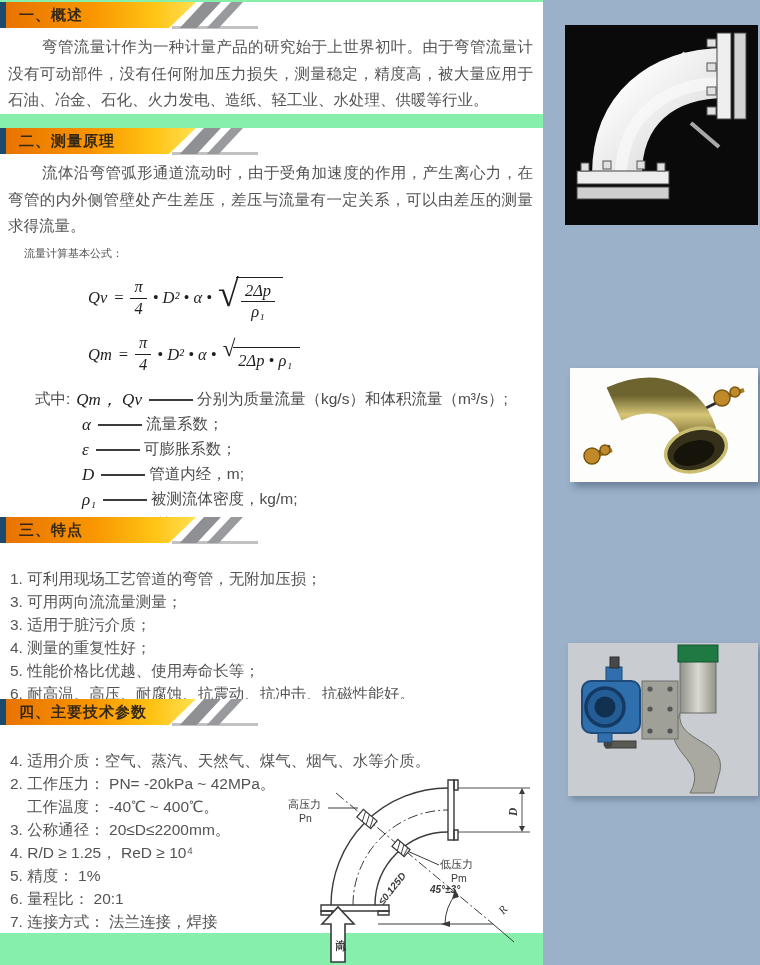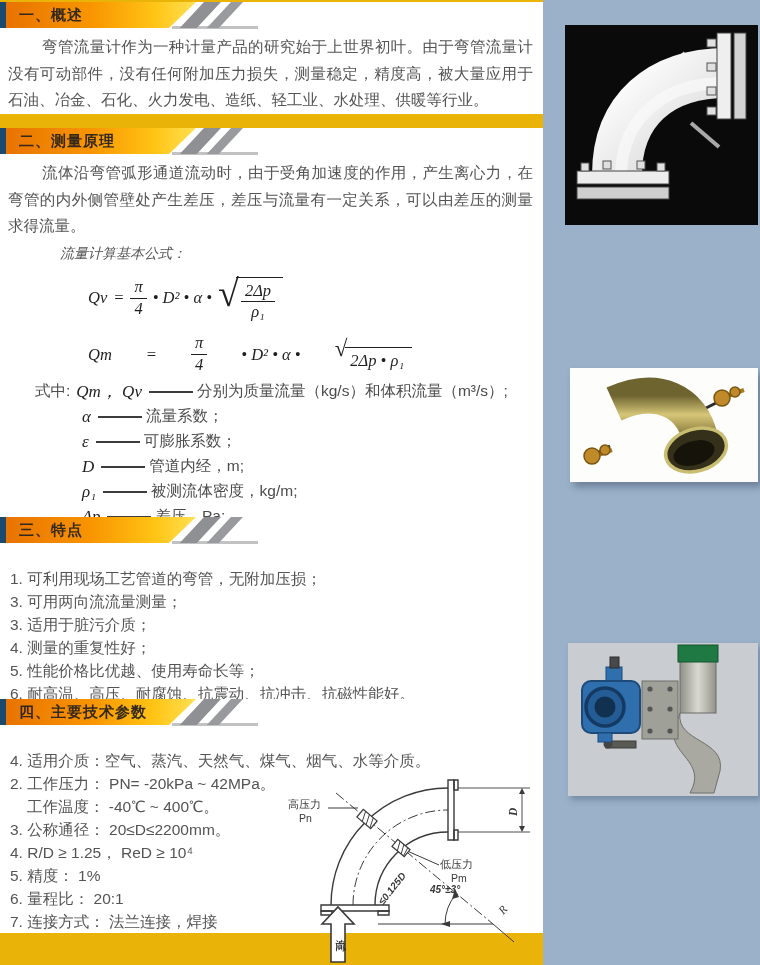--- a/index.html
+++ b/index.html
@@ -1,16 +1,16 @@
 <!DOCTYPE html>
 <html><head>
 <meta charset="utf-8">
 <style>
   html,body{margin:0;padding:0;}
-  .page{position:relative;width:760px;height:965px;background:#eab308;overflow:hidden;
+  .page{position:relative;width:760px;height:965px;background:#86efac;overflow:hidden;
         font-family:"Liberation Sans",sans-serif;color:#525252;}
   
   .sidebar{position:absolute;left:543px;top:0;width:217px;height:965px;background:#9ab1c9;}
   .photo{position:absolute;}
   .photo svg{display:block;}
   .photo1{left:22px;top:25px;width:193px;height:200px;}
   .photo2{left:27px;top:368px;width:188px;height:114px;box-shadow:4px 5px 7px rgba(55,70,95,.45);}
   .photo3{left:25px;top:643px;width:190px;height:153px;box-shadow:3px 4px 6px rgba(55,70,95,.35);}
   
   .content{position:absolute;left:0;top:0;width:543px;}
@@ -22,38 +22,38 @@
         background:linear-gradient(90deg,#e87300,#f99500 45%,#ffc415 78%,#ffe052);
         clip-path:polygon(0 0,100% 0,calc(100% - 27px) 100%,0 100%);
         display:flex;align-items:center;padding-left:13px;
         font-weight:bold;font-size:15px;color:#33281a;letter-spacing:1px;}
   .tail{position:absolute;left:172px;top:24px;width:86px;height:3px;background:#c2c2c2;}
   .stripe{position:absolute;top:0;height:26px;background:#8f9093;transform:skewX(-43deg);transform-origin:0 0;}
   .s1{left:204px;width:17px;}
   .s2{left:231px;width:12px;background:#989a9d;}
   .para{margin:6px 10px 0 8px;font-size:15.5px;line-height:26.5px;color:#545454;
         text-align:justify;text-indent:2.2em;}
-  .f-intro{margin:0 0 0 60px;font-size:14px;line-height:27px;color:#545454;font-style:italic;}
+  .f-intro{margin:0 0 0 24px;font-size:11px;line-height:27px;color:#545454;}
   
   .formula{display:flex;align-items:center;font-family:"Liberation Serif",serif;
            font-style:italic;font-size:16.5px;color:#1f1f1f;}
   .formula1{margin:8px 0 0 88px;}
-  .formula2{margin:12px 0 0 88px;gap:28px;}
+  .formula2{margin:12px 0 0 88px;}
   .formula>span{margin-right:6px;}
   .frac{display:inline-flex;flex-direction:column;align-items:center;}
   .frac .num{border-bottom:1.5px solid #1f1f1f;padding:0 4px 1px;line-height:1.15;}
   .frac .den{padding-top:1px;line-height:1.15;}
   .sqrt{display:inline-flex;align-items:flex-start;}
   .sqrt .radical{font-style:normal;}
   .sqrt.tall .radical{font-size:38px;line-height:.95;margin-right:-3px;}
   .sqrt.tall .radbody{border-top:1.7px solid #1f1f1f;padding:3px 8px 0 5px;margin-top:2px;}
   .sqrt.short .radical{font-size:23px;line-height:.95;margin-right:-2px;}
   .sqrt.short .radbody{border-top:1.6px solid #1f1f1f;padding:3px 8px 0 5px;margin-top:9px;}
   
-  .defs{margin-top:4px;font-size:15.5px;color:#4c4c4c;}
+  .defs{margin-top:12px;font-size:15.5px;color:#4c4c4c;}
   .def-row{display:flex;align-items:center;height:25px;margin-left:82px;}
   .def-row.first{margin-left:35px;}
   .pre{margin-right:6px;}
   .sym{font-family:"Liberation Serif",serif;font-style:italic;font-size:17px;color:#1f1f1f;}
   .dashline{display:inline-block;width:44px;height:2px;background:#3c3c3c;margin:0 4px 0 7px;flex:0 0 auto;}
   
   .list{margin:24px 0 0 10px;font-size:15.5px;color:#545454;}
   .list .li{line-height:23px;}
   .list .li.indent{padding-left:17px;}
   

